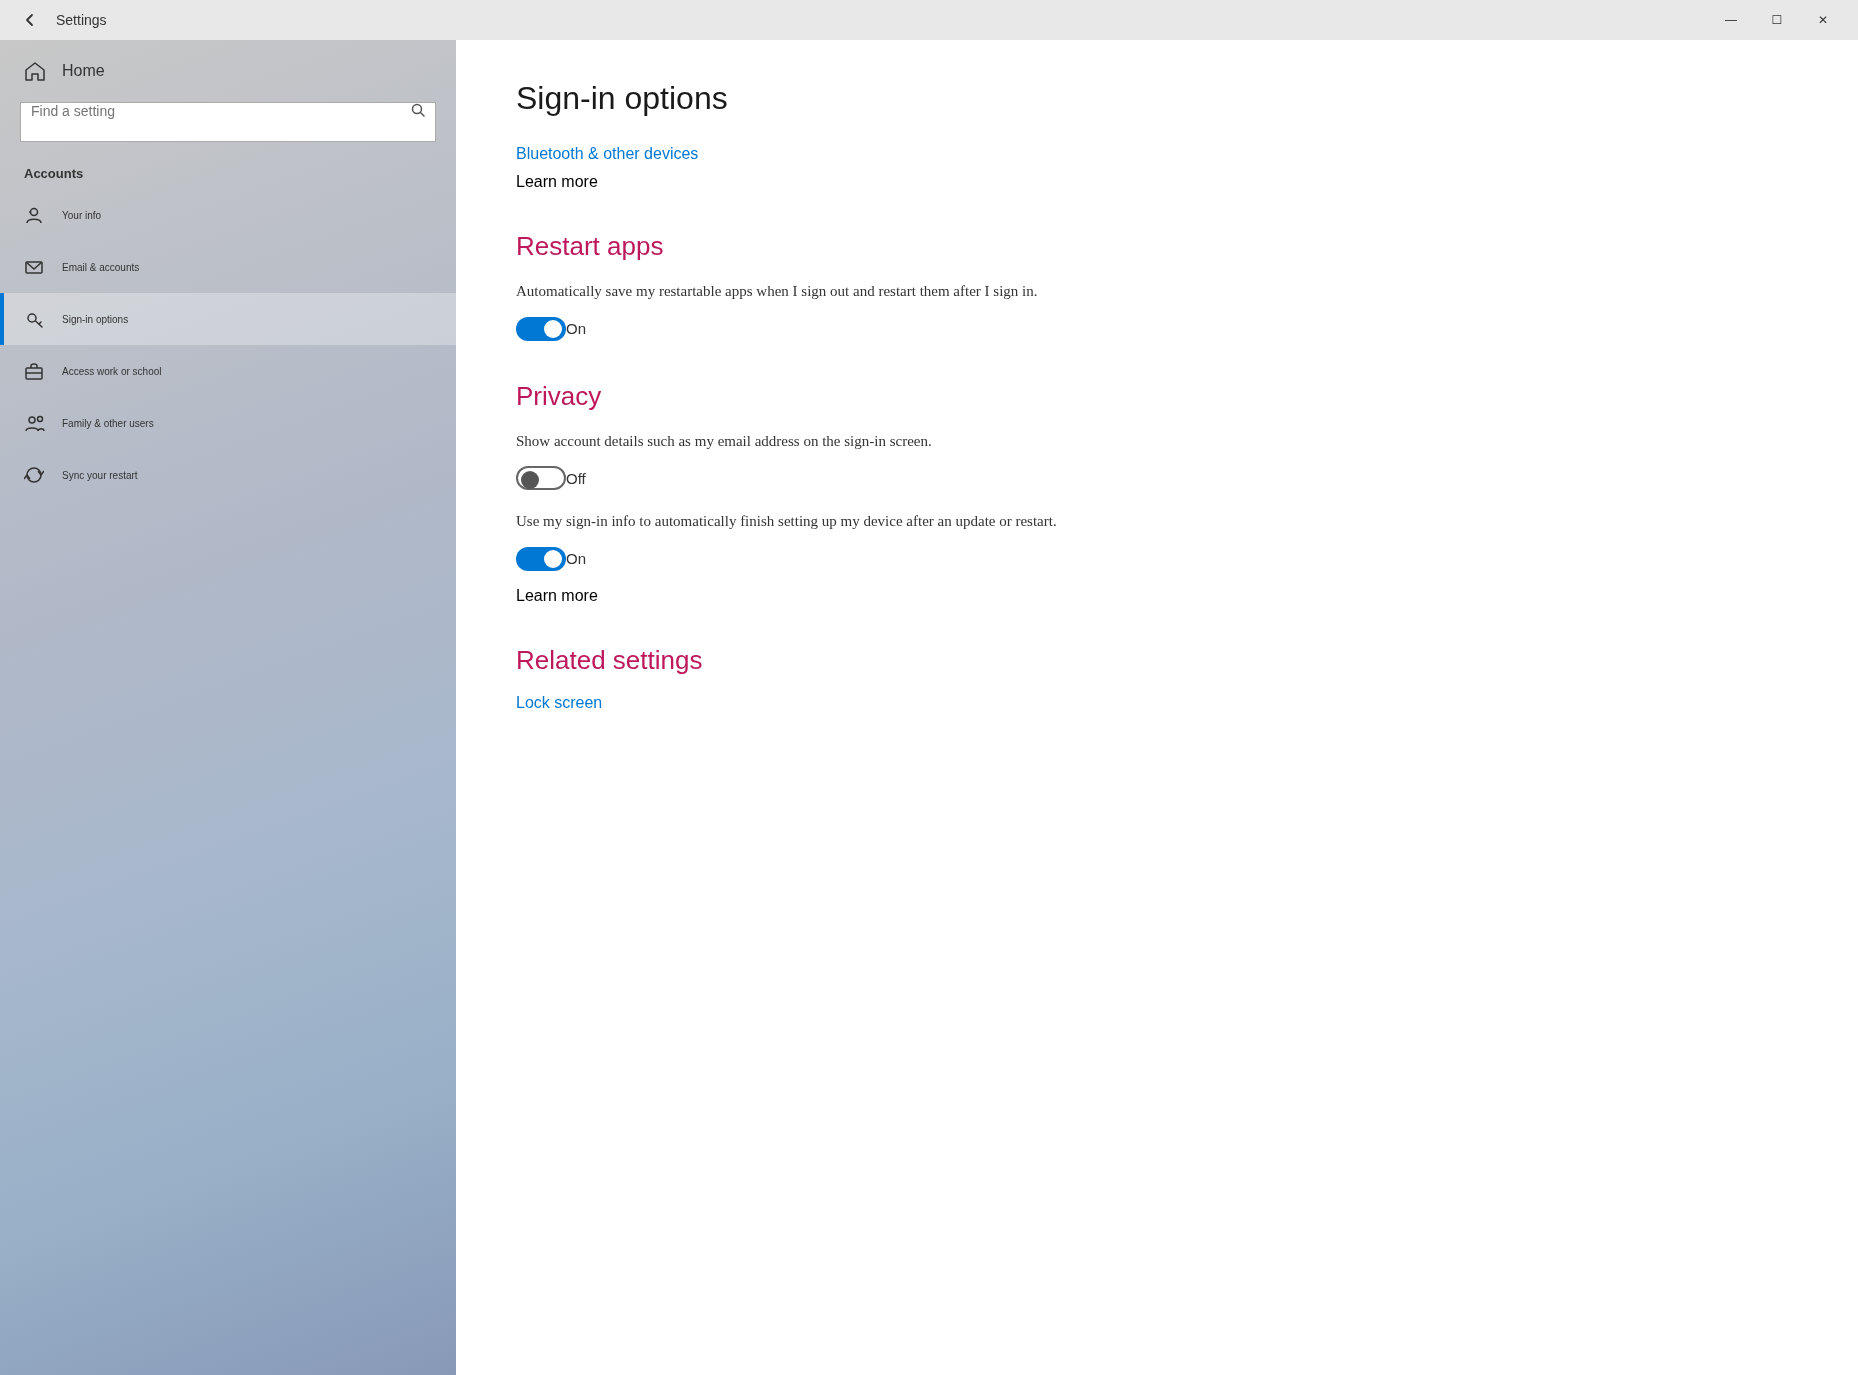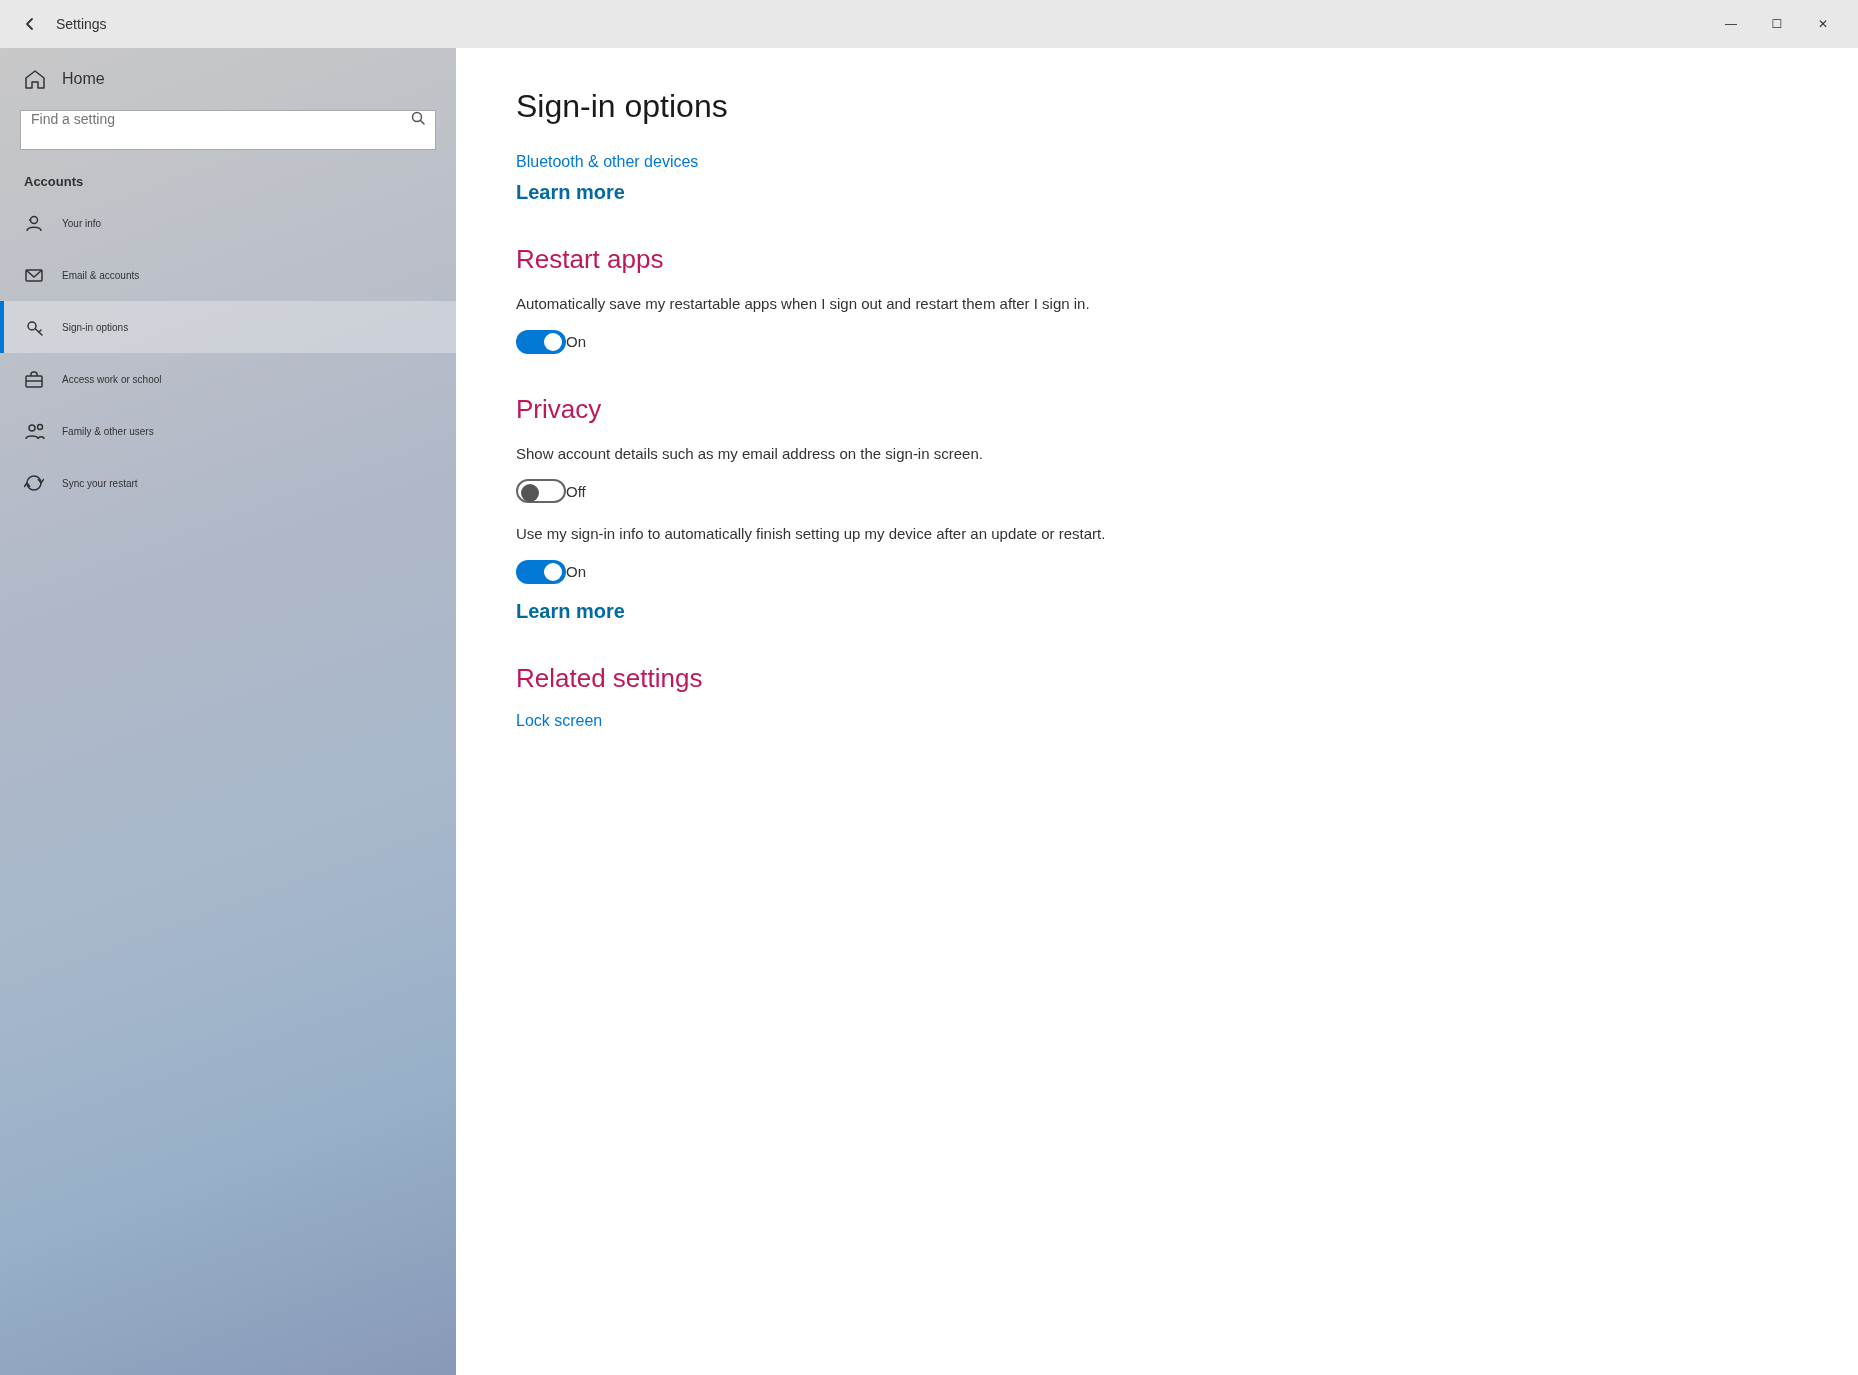--- a/index.html
+++ b/index.html
@@ -9,21 +9,21 @@
       width: 1858px;
       height: 1375px;
       overflow: hidden;
       display: flex;
       flex-direction: column;
     }
 
     
     .title-bar {
       background: #e8e8e8;
-      height: 48px;
+      height: 40px;
       display: flex;
       align-items: center;
       padding: 0 12px;
       flex-shrink: 0;
     }
 
     .title-bar-back {
       width: 36px;
       height: 36px;
       display: flex;
@@ -178,43 +178,43 @@
     .link-text {
       color: #0078d4;
       font-size: 16px;
       cursor: pointer;
       text-decoration: none;
     }
 
     .learn-more-link {
       display: block;
       margin-top: 10px;
-      color: #0369a1;
-      font-size: 20px;
-      cursor: pointer;
-      font-weight: bold;
+      color: #000000;
+      font-size: 16px;
+      cursor: pointer;
     }
 
     .section {
       margin-top: 40px;
     }
 
     .section-title {
       font-size: 26px;
       font-weight: 400;
       color: #be185d;
       margin-bottom: 18px;
     }
 
     .section-description {
       font-size: 15px;
       color: #333;
       line-height: 1.5;
       margin-bottom: 14px;
       max-width: 700px;
+      font-family: Liberation Serif, serif;
     }
 
     .toggle-row {
       display: flex;
       align-items: center;
       margin-bottom: 6px;
     }
 
     .toggle {
       width: 50px;

